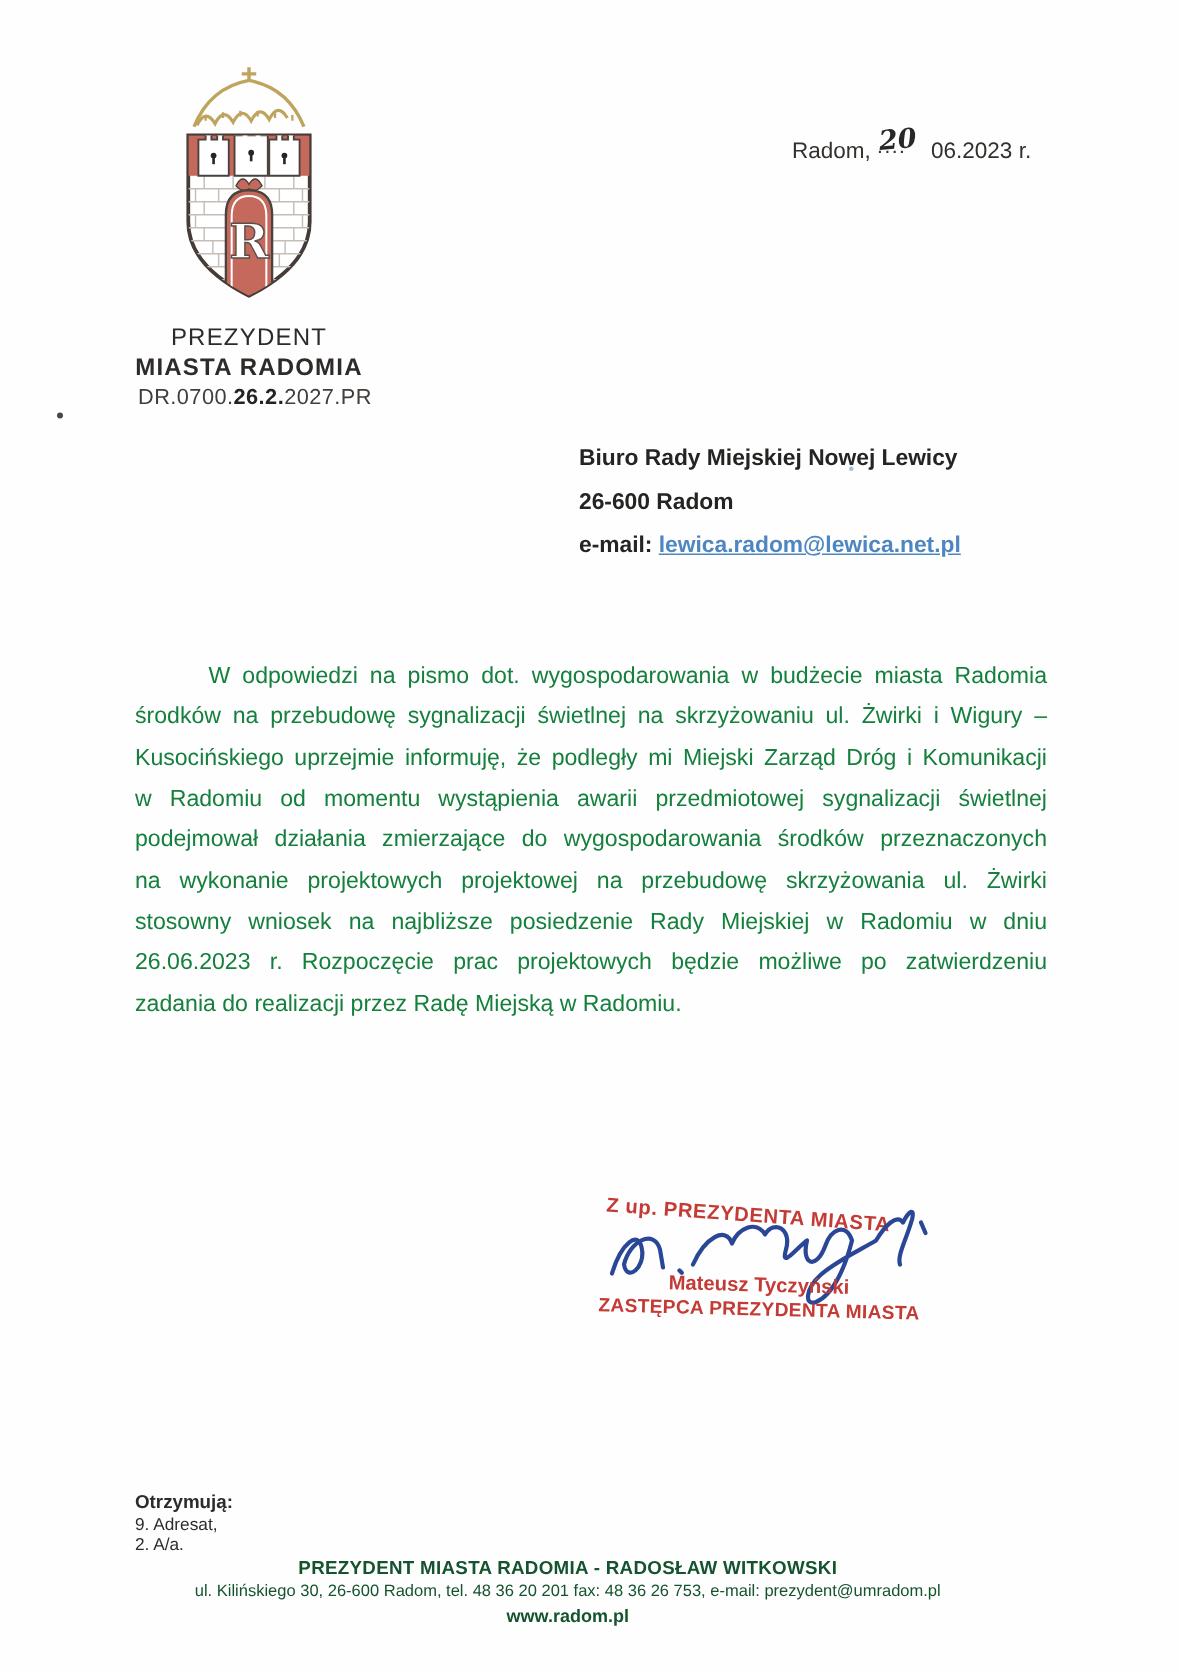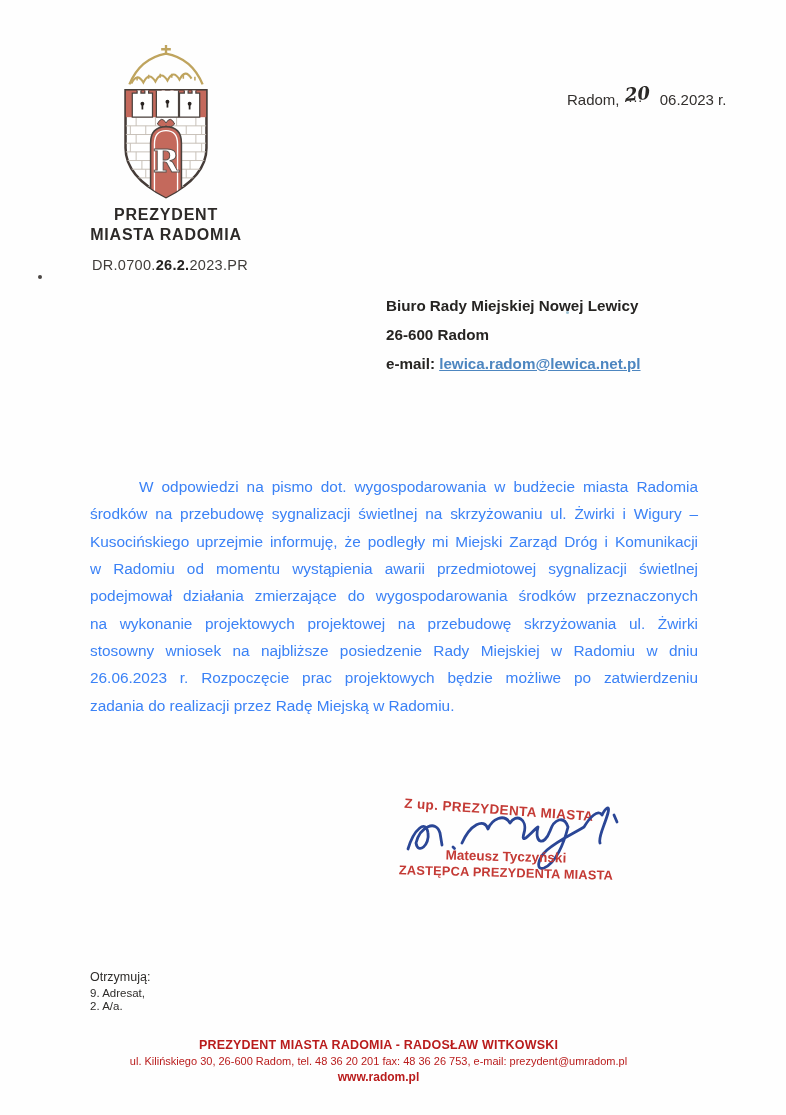--- a/index.html
+++ b/index.html
@@ -9,55 +9,55 @@
     position: relative;
     width: 786px;
     height: 1115px;
     background: #fefefe;
     overflow: hidden;
   }
 
   
   .letterhead { position: absolute; left: 75px; top: 40px; width: 182px; text-align: center; }
   .crest-svg { display: block; margin: 0 auto; }
-  .org-line1 { font-size: 16px; font-weight: bold; letter-spacing: 0.8px; color: #2d2a28; margin-top: 2px; }
+  .org-line1 { font-size: 16px; font-weight: normal; letter-spacing: 0.8px; color: #2d2a28; margin-top: 13px; }
   .org-line2 { font-size: 16px; font-weight: bold; letter-spacing: 0.8px; color: #2d2a28; margin-top: 2px; }
 
   .ref-number { position: absolute; left: 92px; top: 257px; font-size: 14.5px; color: #403d3a; letter-spacing: 0.3px; }
   .ref-number b { color: #262422; text-align: center; }
 
   
-  .date-line { position: absolute; left: 567px; top: 85px; font-size: 15px; color: #33302e; white-space: nowrap; }
+  .date-line { position: absolute; left: 528px; top: 85px; font-size: 15px; color: #33302e; white-space: nowrap; }
   .day-slot { position: relative; display: inline-block; width: 36px; height: 20px; vertical-align: baseline; }
   .day-dots { position: absolute; left: 0; bottom: 0; font-size: 14px; letter-spacing: 1px; color: #33302e; }
   .day-hw { position: absolute; left: 1px; bottom: 1px; font-family: "DejaVu Serif", serif; font-style: italic; font-weight: bold; font-size: 18px; color: #2a2826; transform: rotate(-5deg); }
 
   
   .recipient { position: absolute; left: 386px; top: 291px; font-size: 15.2px; font-weight: bold; color: #262422; line-height: 29px; }
   .email-row .email-link { color: #4d86c0; text-decoration: underline; }
 
   
-  .body-text { position: absolute; left: 90px; top: 437px; width: 608px; font-size: 15.4px; color: #3b82f6; line-height: 27.35px; margin-top: 36px; }
+  .body-text { position: absolute; left: 90px; top: 437px; width: 608px; font-size: 15.4px; color: #15803d; line-height: 27.35px; }
   .body-line { text-align: justify; text-align-last: justify; }
   .body-line.first { text-indent: 49px; }
   .body-line.last { text-align-last: left; }
 
   
   .signature-block { position: absolute; left: 390px; top: 797px; width: 232px; height: 95px; }
   .stamp-line1 { position: absolute; left: 14px; top: 6px; width: 210px; font-size: 13.5px; font-weight: bold; letter-spacing: 0.4px; color: #c43a35; transform: rotate(4deg); white-space: nowrap; }
   .stamp-name { position: absolute; left: 0; top: 52px; width: 100%; text-align: center; font-size: 13.5px; font-weight: bold; color: #c43a35; transform: rotate(1.5deg); }
   .stamp-title { position: absolute; left: 0; top: 68px; width: 100%; text-align: center; font-size: 12.8px; font-weight: bold; letter-spacing: 0.2px; color: #c43a35; transform: rotate(1.5deg); }
   .sig-svg { position: absolute; left: 8px; top: -4px; }
 
   
   .distribution { position: absolute; left: 90px; top: 971px; font-size: 11.5px; color: #2e2c2a; line-height: 13.5px; }
-  .dist-heading { font-size: 12.5px; font-weight: normal; margin-bottom: 2px; }
+  .dist-heading { font-size: 12.5px; font-weight: bold; margin-bottom: 2px; margin-top: 24px; }
 
   
-  .footer { position: absolute; left: 0; top: 1038px; width: 757px; text-align: center; color: #b91c1c; }
+  .footer { position: absolute; left: 0; top: 1038px; width: 757px; text-align: center; color: #14532d; }
   .footer-line1 { font-size: 12.5px; font-weight: bold; letter-spacing: 0.2px; }
   .footer-line2 { font-size: 11px; margin-top: 3px; }
   .footer-line3 { font-size: 12px; font-weight: bold; margin-top: 3px; }
 
   
   .speck { position: absolute; border-radius: 50%; }
   .speck-1 { left: 38px; top: 275px; width: 4px; height: 4px; background: #4a4644; }
   .speck-2 { left: 566px; top: 311px; width: 3px; height: 3px; background: #9fc3d4; }
 </style>
 </head>
@@ -109,21 +109,21 @@
 
         <path d="M39 164 L39 107 Q39 90 55 90 Q71 90 71 107 L71 164 Z" fill="#c4695c" stroke="#4a423e" stroke-width="1.6"></path>
         <path d="M43 164 L43 108 Q43 94 55 94 Q67 94 67 108 L67 164" fill="none" stroke="#ffffff" stroke-width="1.4"></path>
         <text x="55" y="137" text-anchor="middle" font-family="DejaVu Serif, serif" font-size="33" font-weight="bold" fill="#ffffff" stroke="#5a4f4a" stroke-width="1">R</text>
       </g>
     </svg>
     <div class="org-line1">PREZYDENT</div>
     <div class="org-line2">MIASTA RADOMIA</div>
   </div>
 
-  <div class="ref-number"><span>DR.0700.</span><b>26.2.</b><span>2023.PR</span></div>
+  <div class="ref-number"><span>DR.0700.</span><b>26.2.</b><span>2027.PR</span></div>
 
   <div class="date-line"><span>Radom,</span> <span class="day-slot"><span class="day-dots">....</span><span class="day-hw">20</span></span><span>06.2023 r.</span></div>
 
   <div class="recipient">
     <div>Biuro Rady Miejskiej Nowej Lewicy</div>
     <div>26-600 Radom</div>
     <div class="email-row"><span>e-mail: </span><a class="email-link" href="#">lewica.radom@lewica.net.pl</a></div>
   </div>
 
   <div class="body-text">

